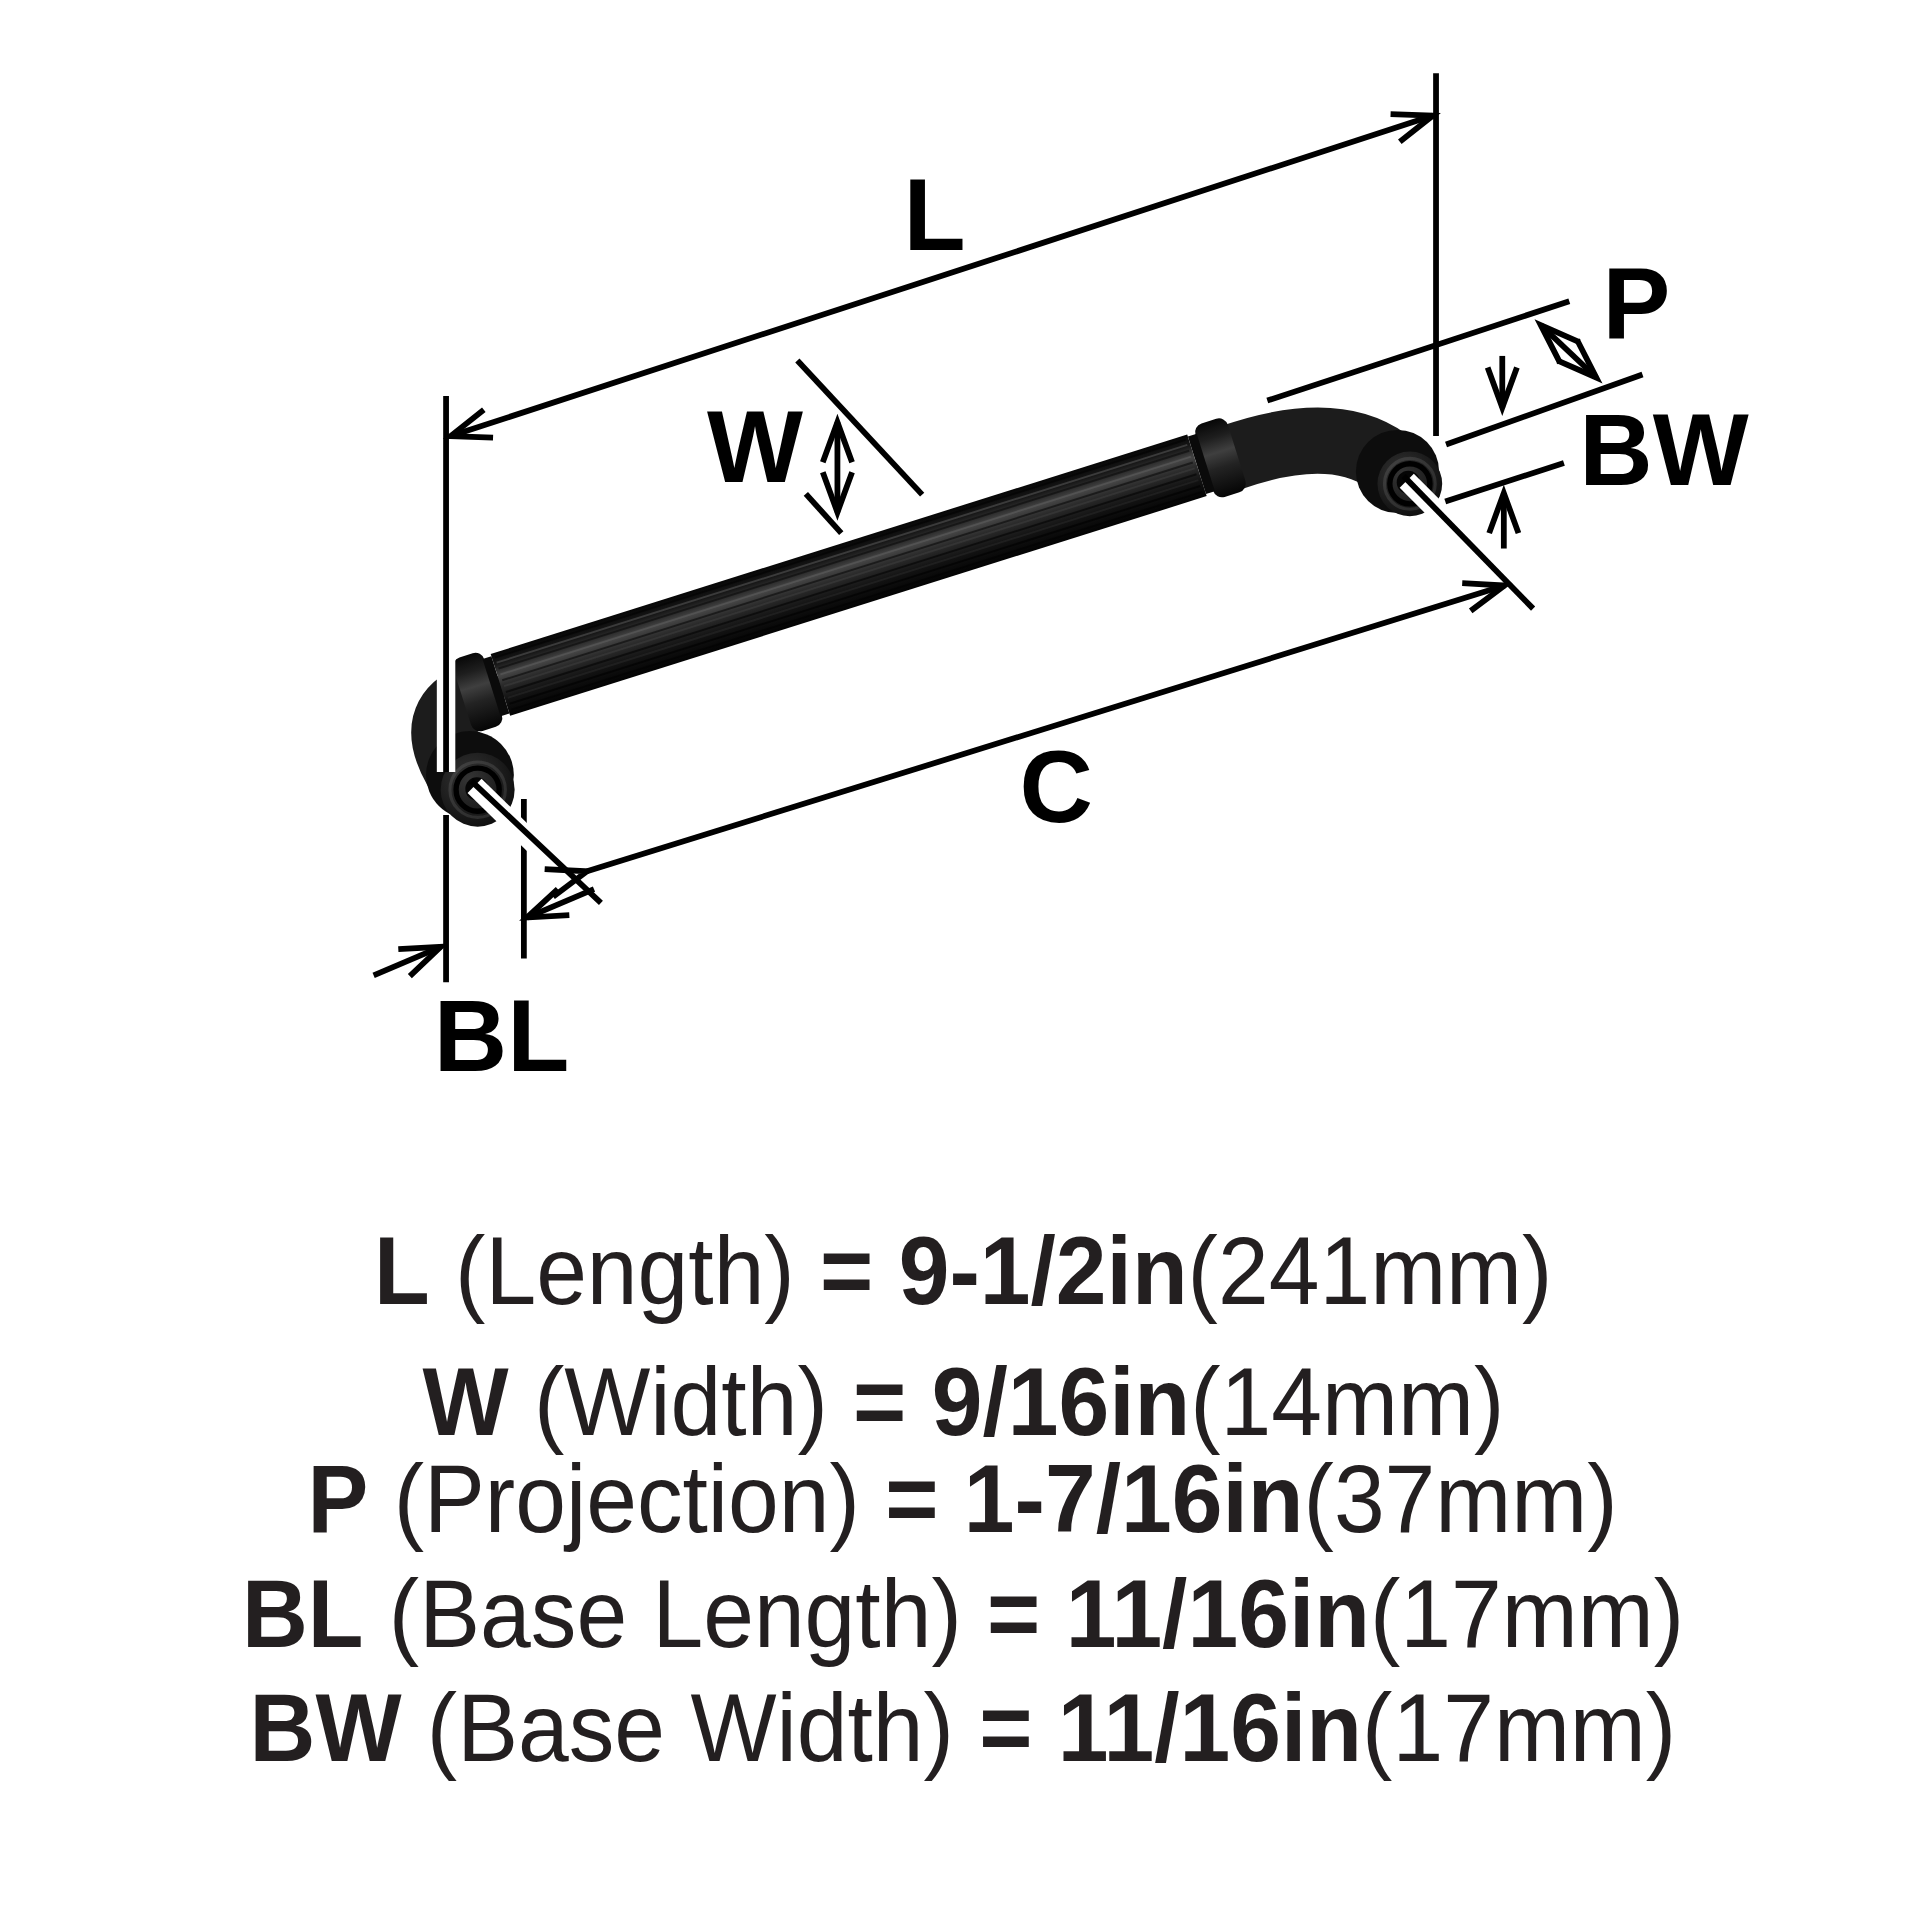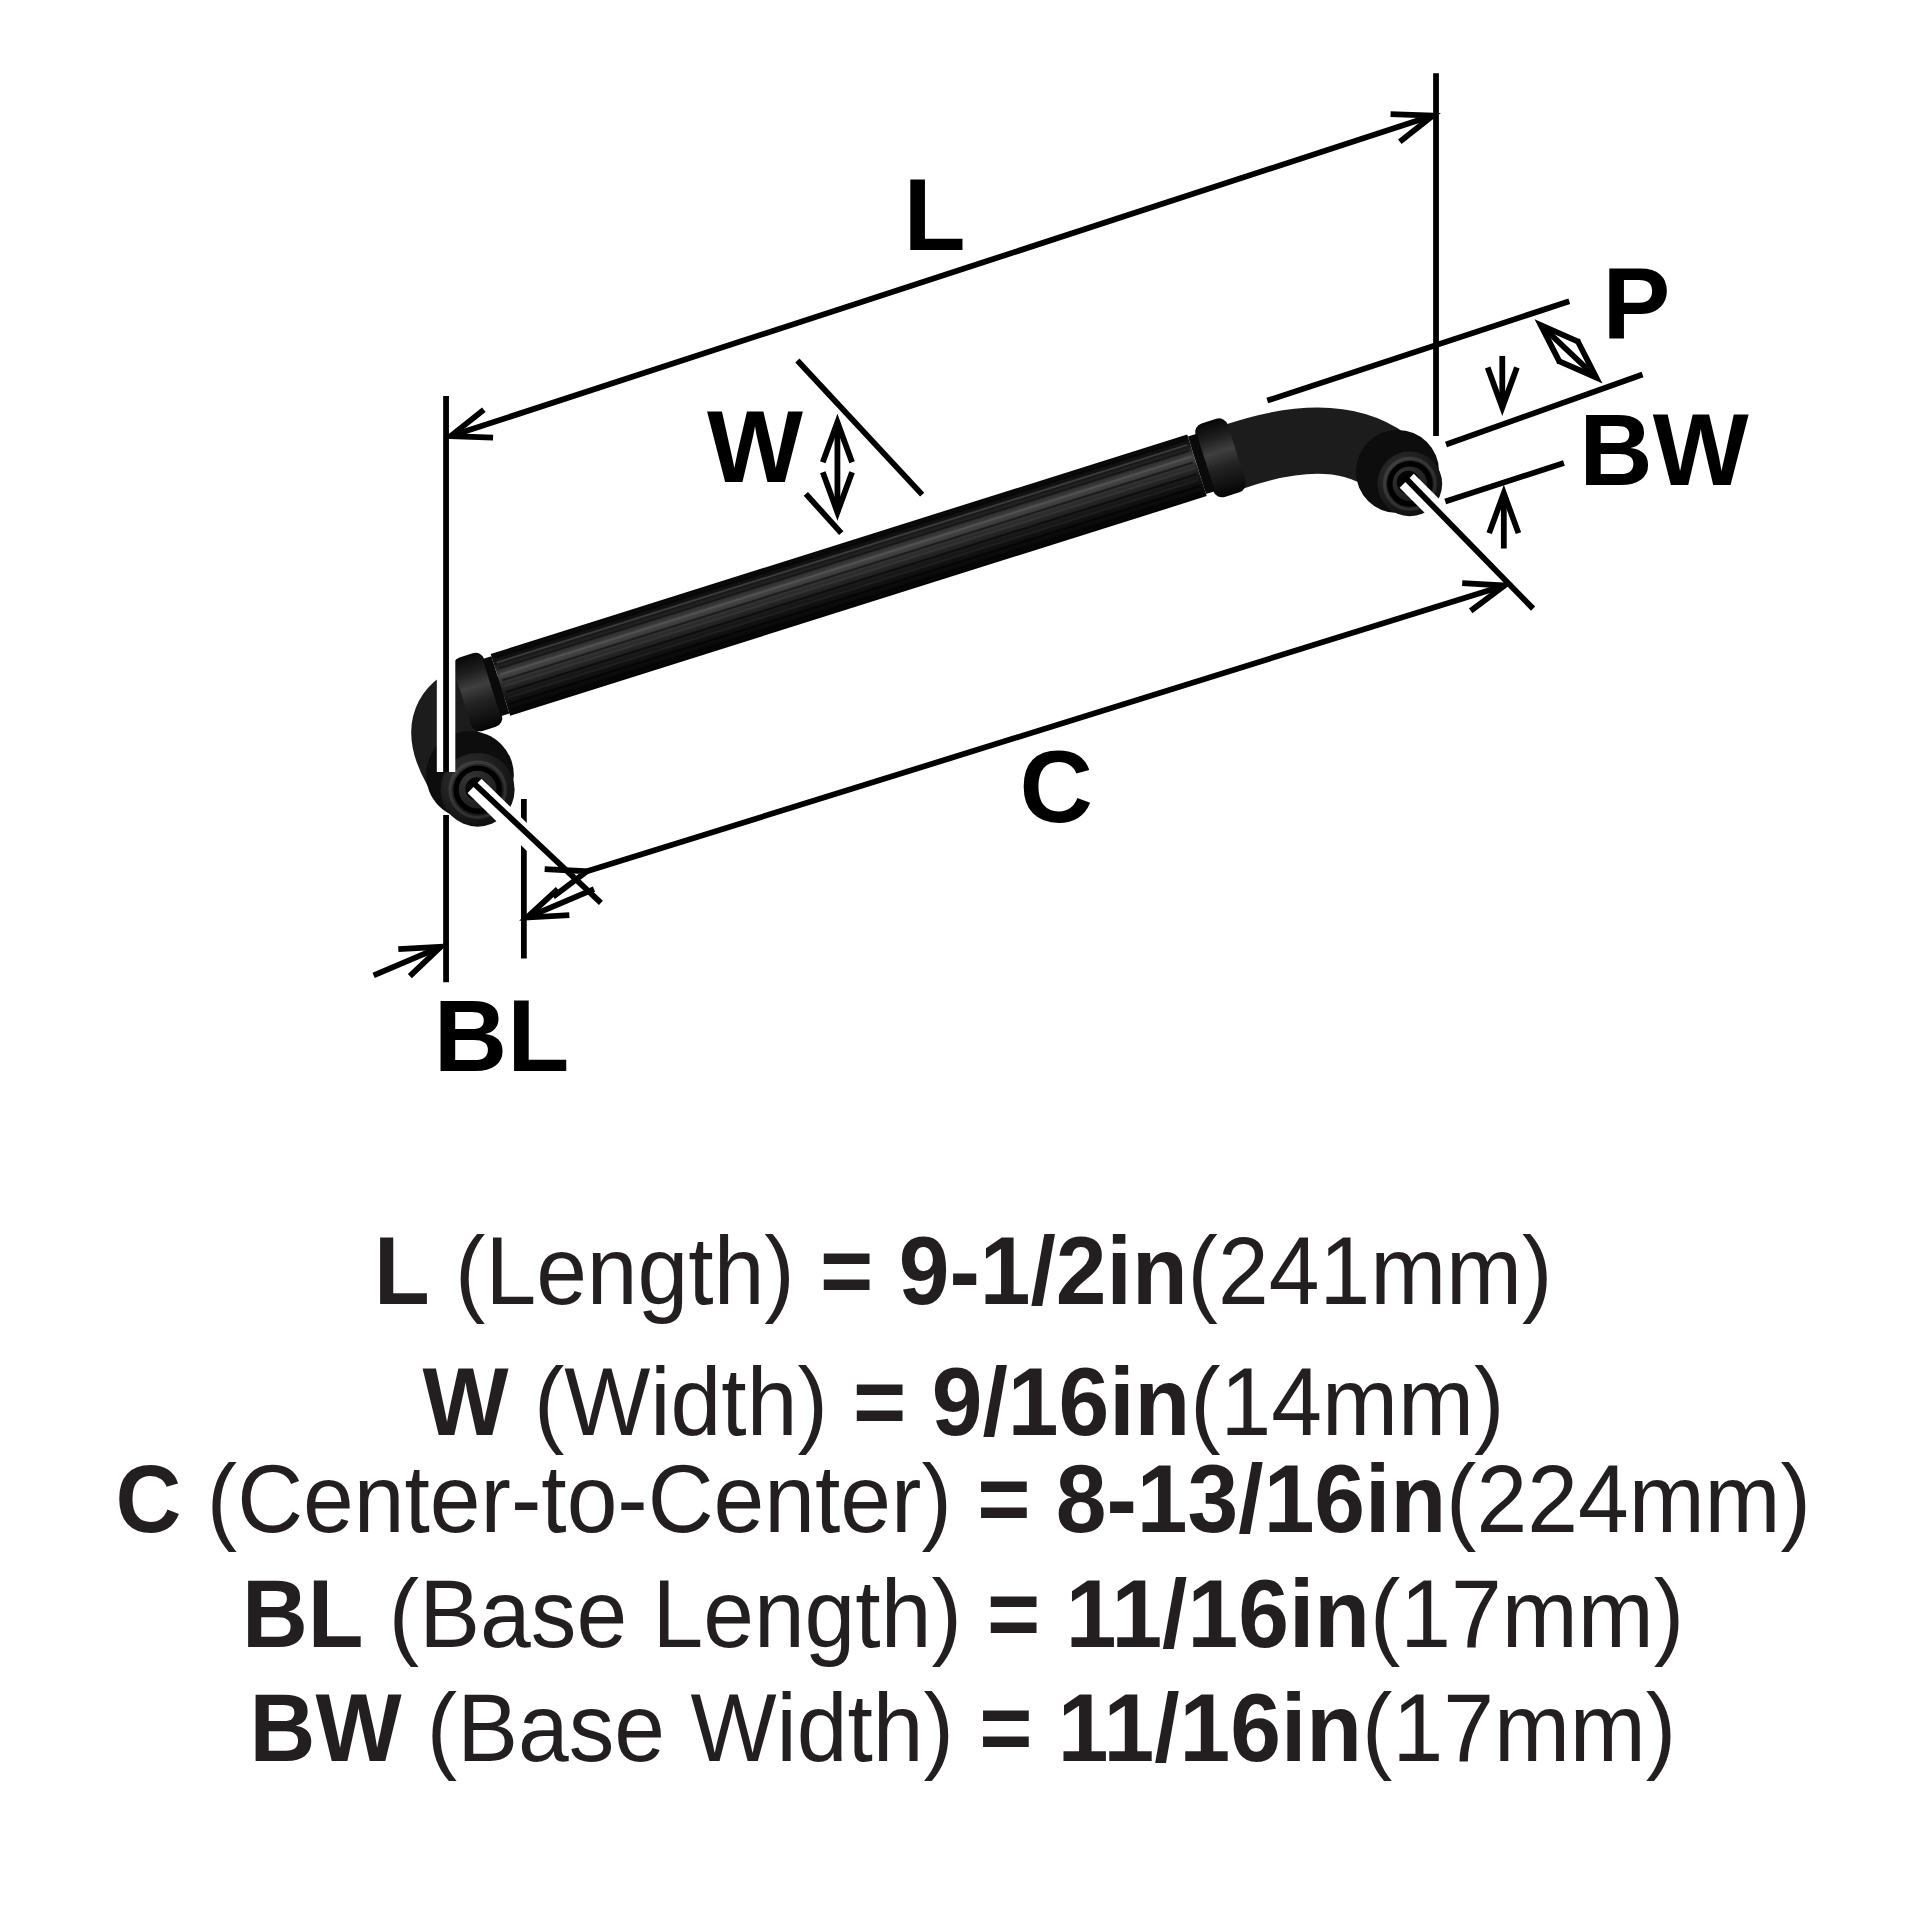--- a/index.html
+++ b/index.html
@@ -165,19 +165,19 @@
       <text class="dim-label" x="2124" y="440">P</text>
       <text class="dim-label" x="2160" y="630">BW</text>
       <text class="dim-label" x="1371" y="1067">C</text>
       <text class="dim-label" x="651" y="1390">BL</text>
     </g>
   </svg>
 
   <div class="specs">
       <div class="spec-line"><span class="squeeze"><span class="b">L</span><span class="r"> (Length) </span><span class="b">= 9-1/2in</span><span class="r">(241mm)</span></span></div>
       <div class="spec-line"><span class="squeeze"><span class="b">W</span><span class="r"> (Width) </span><span class="b">= 9/16in</span><span class="r">(14mm)</span></span></div>
-      <div class="spec-line"><span class="squeeze"><span class="b">C</span><span class="r"> (Center-to-Center) </span><span class="b">= 8-13/16in</span><span class="r">(224mm)</span></span></div>
+      <div class="spec-line"><span class="squeeze"><span class="b">P</span><span class="r"> (Projection) </span><span class="b">= 1-7/16in</span><span class="r">(37mm)</span></span></div>
       <div class="spec-line"><span class="squeeze"><span class="b">BL</span><span class="r"> (Base Length) </span><span class="b">= 11/16in</span><span class="r">(17mm)</span></span></div>
       <div class="spec-line"><span class="squeeze"><span class="b">BW</span><span class="r"> (Base Width) </span><span class="b">= 11/16in</span><span class="r">(17mm)</span></span></div>
     </div>
 
 </div>
 
 
 </body></html>

